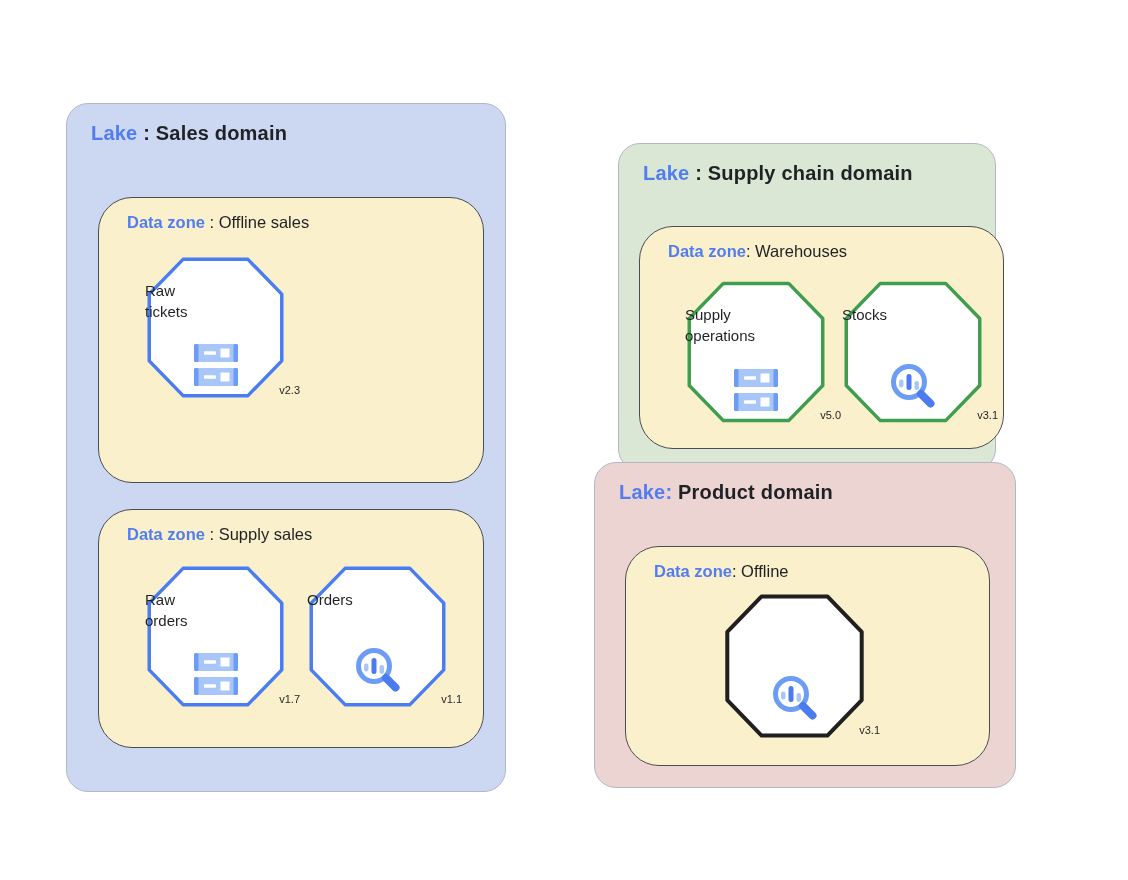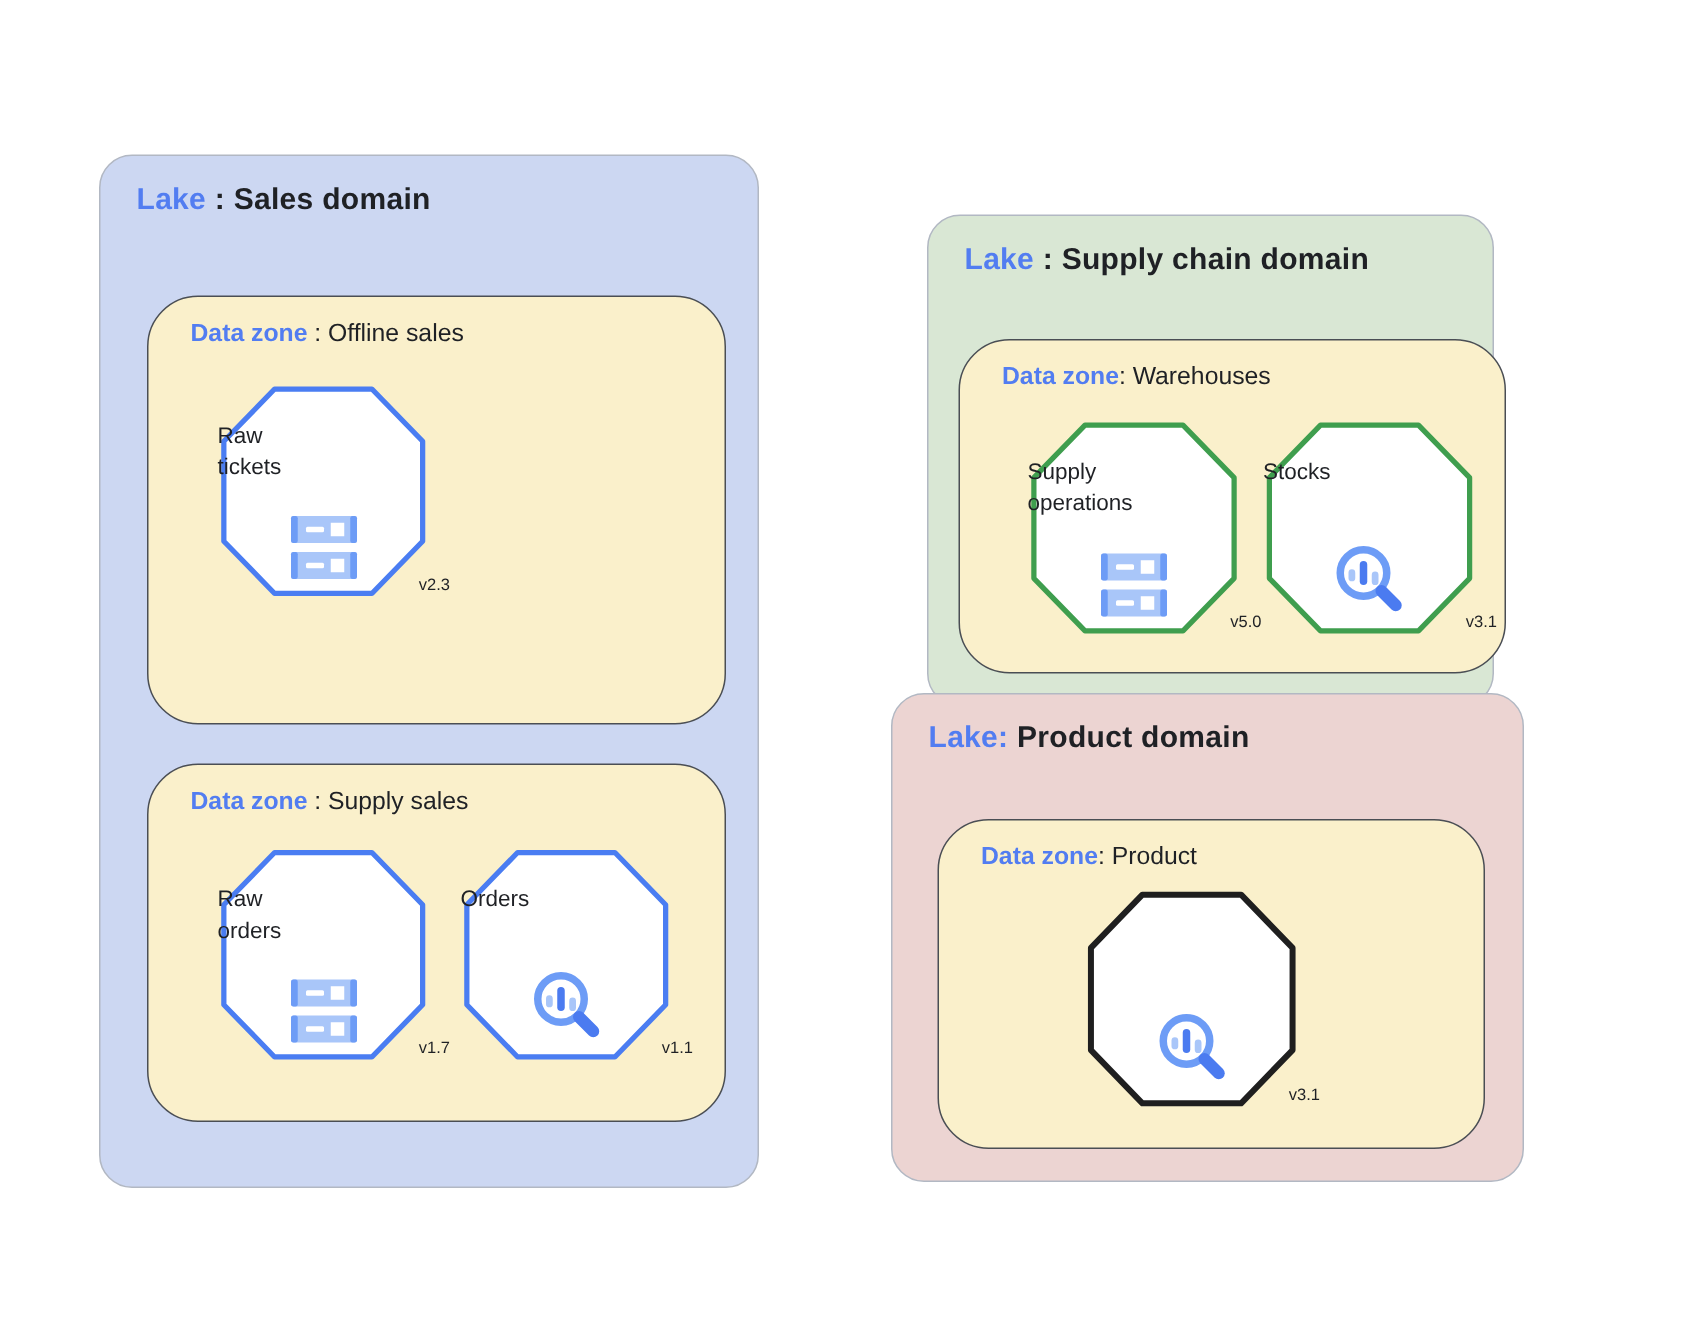--- a/index.html
+++ b/index.html
@@ -248,21 +248,21 @@
     </div>
   </div>
 
   <div class="lake lake--product">
     <div class="lake-title">
       <span class="accent">Lake:</span><span> Product domain</span>
     </div>
 
     <div class="zone zone--products">
       <div class="zone-title">
-        <span class="accent">Data zone</span><span>: Product</span>
+        <span class="accent">Data zone</span><span>: Offline</span>
       </div>
 
       <div class="node" style="left:97px;top:45px;width:143px;height:148px">
         <svg class="octagon" viewBox="0 0 100 100" preserveAspectRatio="none">
           <polygon class="oct oct--black" points="27,3 73,3 97,27 97,73 73,97 27,97 3,73 3,27" vector-effect="non-scaling-stroke"></polygon>
         </svg>
         <div class="node-icon node-icon--lift">
           <svg width="50" height="50" viewBox="0 0 50 50">
             <circle class="ic-lens" cx="21" cy="20" r="15.5"></circle>
             <line class="ic-handle" x1="33" y1="32" x2="42.5" y2="41.5"></line>

